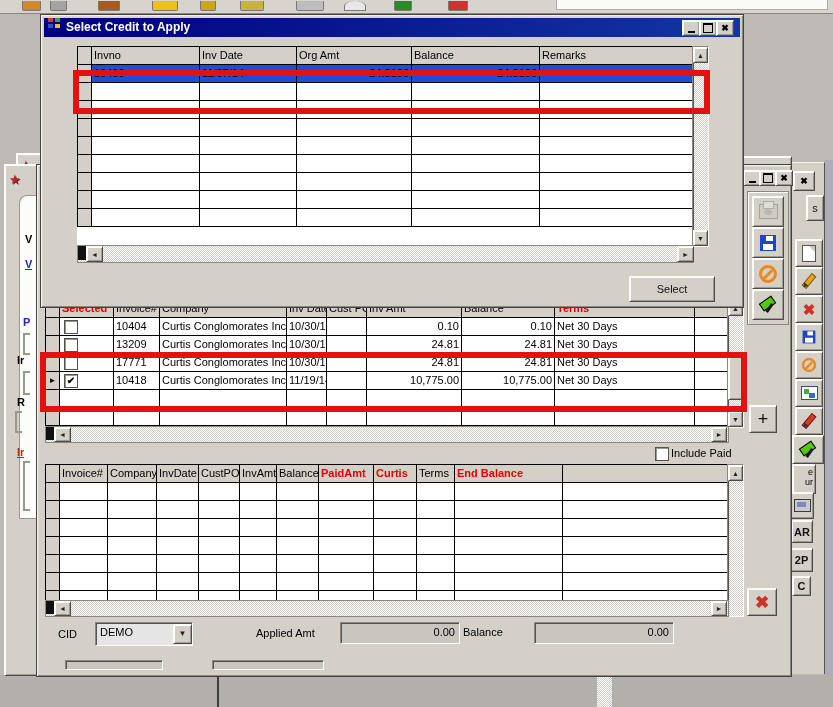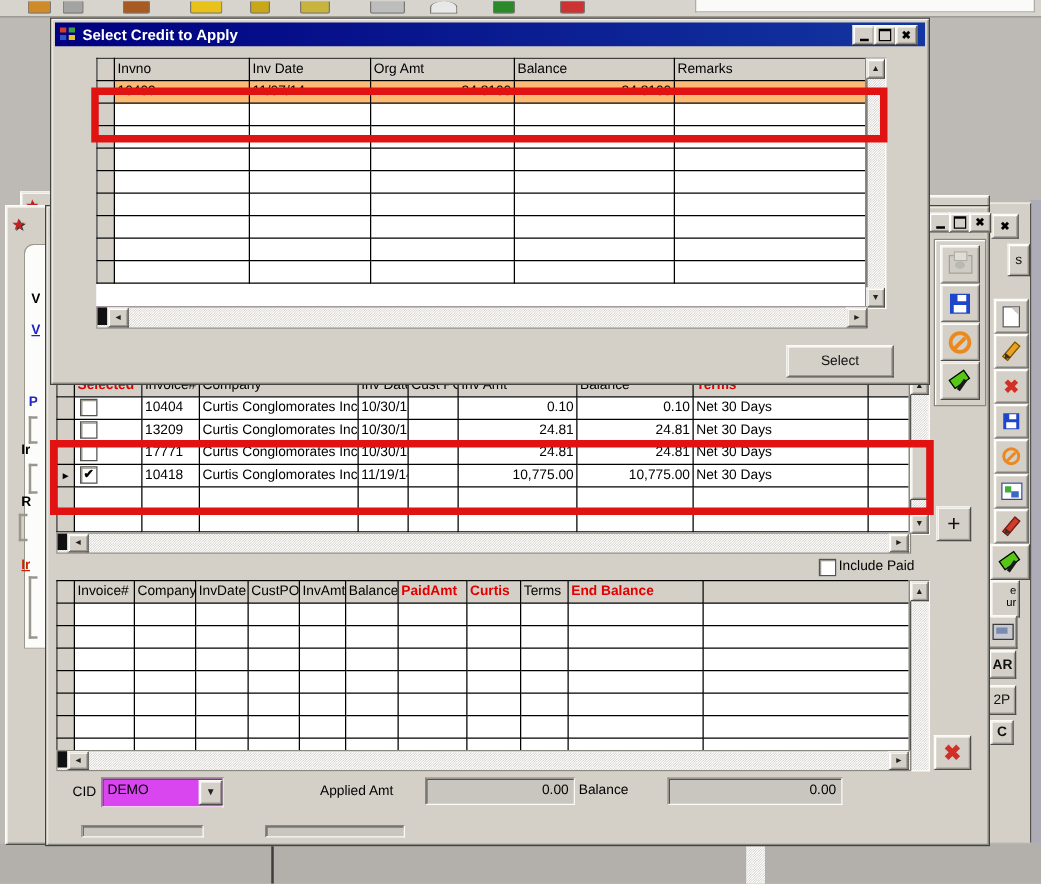--- a/index.html
+++ b/index.html
@@ -13,27 +13,27 @@
   
   .dither{background:#fff;background-image:linear-gradient(45deg,#cfccc6 25%,transparent 25% 75%,#cfccc6 75%),linear-gradient(45deg,#cfccc6 25%,transparent 25% 75%,#cfccc6 75%);background-size:2px 2px;background-position:0 0,1px 1px}
   .sbtn{font-size:7px;line-height:1;display:flex;align-items:center;justify-content:center;color:#222}
   
   table.grid{border-collapse:collapse;table-layout:fixed;background:#fff}
   .grid th,.grid td{border:1px solid #000;font:11px/15px "Liberation Sans",sans-serif;height:17px;padding:0 2px;overflow:hidden;white-space:nowrap;text-align:left;color:#000}
   .grid th{background:#d4d0c8;font-weight:normal}
   .grid td.selcol,.grid th.selcol{background:#d4d0c8;padding:0}
   .grid td.num{text-align:right}
   .redhead{color:#e00000 !important;font-weight:bold !important;font-style:italic}
-  tr.rowsel td{background:#fdba74;color:#000}
+  tr.rowsel td{background:#1d4ed8;color:#000}
   tr.rowsel td.selcol{background:#d4d0c8}
   #dlg-table td,#dlg-table th{height:17px}
   .cb{display:inline-block;width:12px;height:12px;background:#fff;border:1px solid #55534e;box-shadow:inset 1px 1px 0 #9a978f;font:bold 10px/12px "Liberation Sans",sans-serif;text-align:center;vertical-align:middle;margin-left:2px}
   .cbcell{text-align:center}
   
-  .tbar{background:linear-gradient(90deg,#000080,#1336a0);color:#fff;font:bold 12px/18px "Liberation Sans",sans-serif;display:flex;align-items:center}
+  .tbar{background:linear-gradient(90deg,#000080,#1336a0);color:#fff;font:bold 12px/18px "Liberation Sans",sans-serif;display:flex;}
   .wbtn{width:16px;height:14px;display:flex;align-items:center;justify-content:center;font:bold 9px/1 "Liberation Sans",sans-serif;color:#000}
   .wb-min::after{content:"";width:7px;height:2px;background:#000;margin-top:7px}
   .wb-max::after{content:"";width:8px;height:7px;border:1px solid #000;border-top-width:2px}
   
   .ico{display:inline-block;position:relative}
   .ic-flag{width:13px;height:11px;background:
     linear-gradient(#d23b2a 0 0) 0 0/5px 4px no-repeat,
     linear-gradient(#3f9e3a 0 0) 7px 0/5px 4px no-repeat,
     linear-gradient(#2e54c5 0 0) 0 6px/5px 4px no-repeat,
     linear-gradient(#e4c32a 0 0) 7px 6px/5px 4px no-repeat}
@@ -138,21 +138,21 @@
       <span class="ico ic-gavel"></span>
     </div>
   <div class="abs b-out" style="left:2px;top:301px;width:20px;height:26px;font:9px/10px 'Liberation Sans',sans-serif;text-align:right;padding:2px 2px 0 0">
     <div>e</div>
     <div>ur</div>
   </div>
   <div class="abs b-out btn" style="left:0;top:329px;width:22px;height:25px">
       <span class="ico ic-comp"></span>
     </div>
   <div class="abs b-out btn" style="left:1px;top:357px;width:20px;height:21px;font-weight:bold">AR</div>
-  <div class="abs b-out btn" style="left:0;top:385px;width:21px;height:22px;font-weight:normal">2P</div>
+  <div class="abs b-out btn" style="left:0;top:385px;width:21px;height:22px;font-weight:bold">2P</div>
   <div class="abs b-out btn" style="left:2px;top:413px;width:17px;height:18px;font-weight:bold">C</div>
 </div>
 
 <div class="abs b-out" style="left:742px;top:156px;width:48px;height:10px;z-index:2"></div>
 
 <div class="abs b-win" style="left:36px;top:164px;width:754px;height:511px;z-index:5">
 
   <div class="abs" style="left:2px;top:2px;width:748px;height:22px;background:#cfccc4">
     <div class="abs b-out btn wbtn wb-min" style="left:704px;top:3px"></div>
     <div class="abs b-out btn wbtn wb-max" style="left:720px;top:3px"></div>
@@ -449,21 +449,21 @@
     <div class="abs" style="left:0;top:0;width:8px;height:13px;background:#111"></div>
     <div class="abs b-out sbtn" style="left:8px;top:0;width:15px;height:13px">◄</div>
     <div class="abs b-out sbtn" style="left:665px;top:0;width:14px;height:13px">►</div>
   </div>
 
   <div class="abs b-out btn" style="left:710px;top:423px;width:28px;height:26px">
       <span class="ico ic-redx" style="font-size:17px">✖</span>
     </div>
 
   <span class="abs lbl" style="left:21px;top:463px">CID</span>
-  <div class="abs b-in" style="left:44px;top:457px;width:96px;height:22px;background:#d946ef">
+  <div class="abs b-in" style="left:58px;top:457px;width:96px;height:22px;background:#e5e5e5">
     <span class="abs" style="left:4px;top:3px;font:11px 'Liberation Sans',sans-serif">DEMO</span>
     <div class="abs b-out sbtn" style="left:77px;top:1px;width:17px;height:18px;font-size:8px">▼</div>
   </div>
   <span class="abs lbl" style="left:219px;top:462px">Applied Amt</span>
   <div class="abs b-in field" style="left:303px;top:457px;width:110px;height:20px">0.00</div>
   <span class="abs lbl" style="left:426px;top:461px">Balance</span>
   <div class="abs b-in field" style="left:497px;top:457px;width:130px;height:20px">0.00</div>
 
   <div class="abs b-in" style="left:28px;top:495px;width:96px;height:8px;background:#c9c6c0"></div>
   <div class="abs b-in" style="left:175px;top:495px;width:110px;height:8px;background:#c9c6c0"></div>

